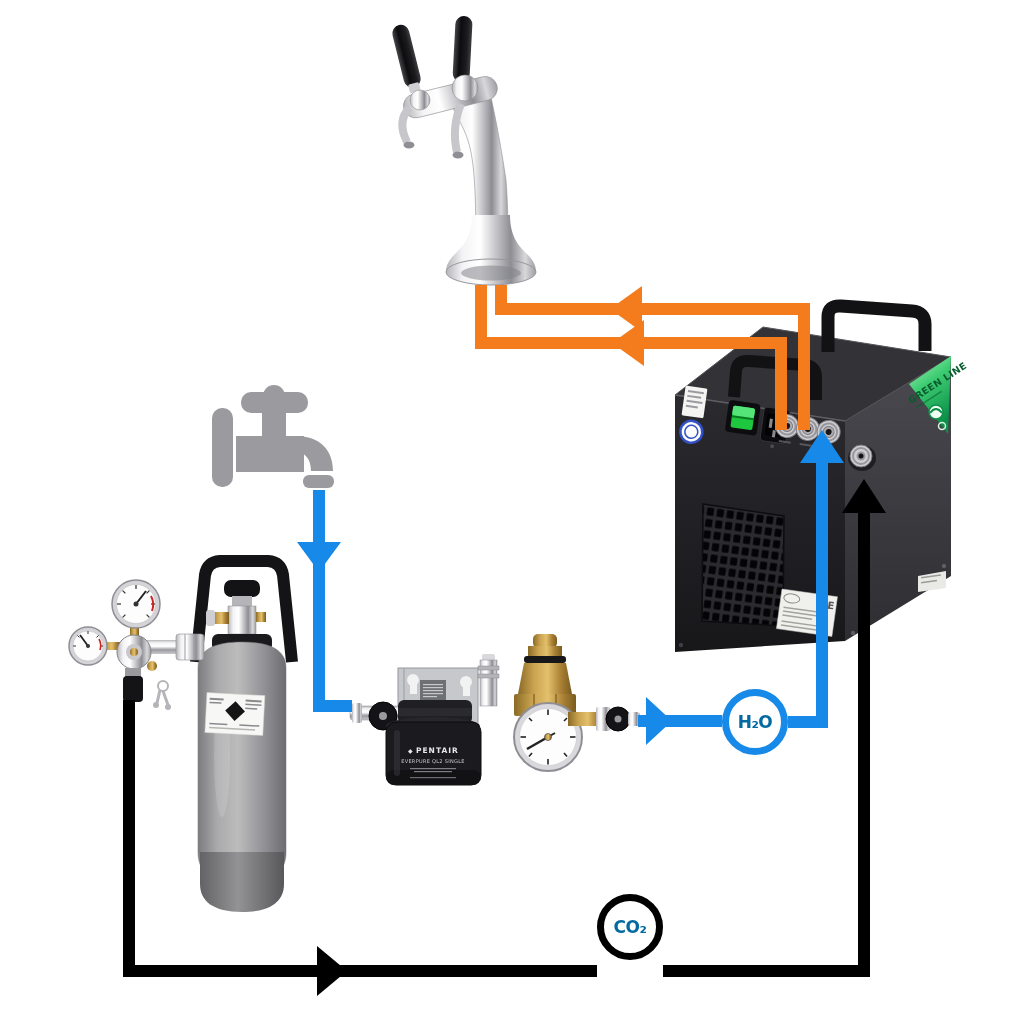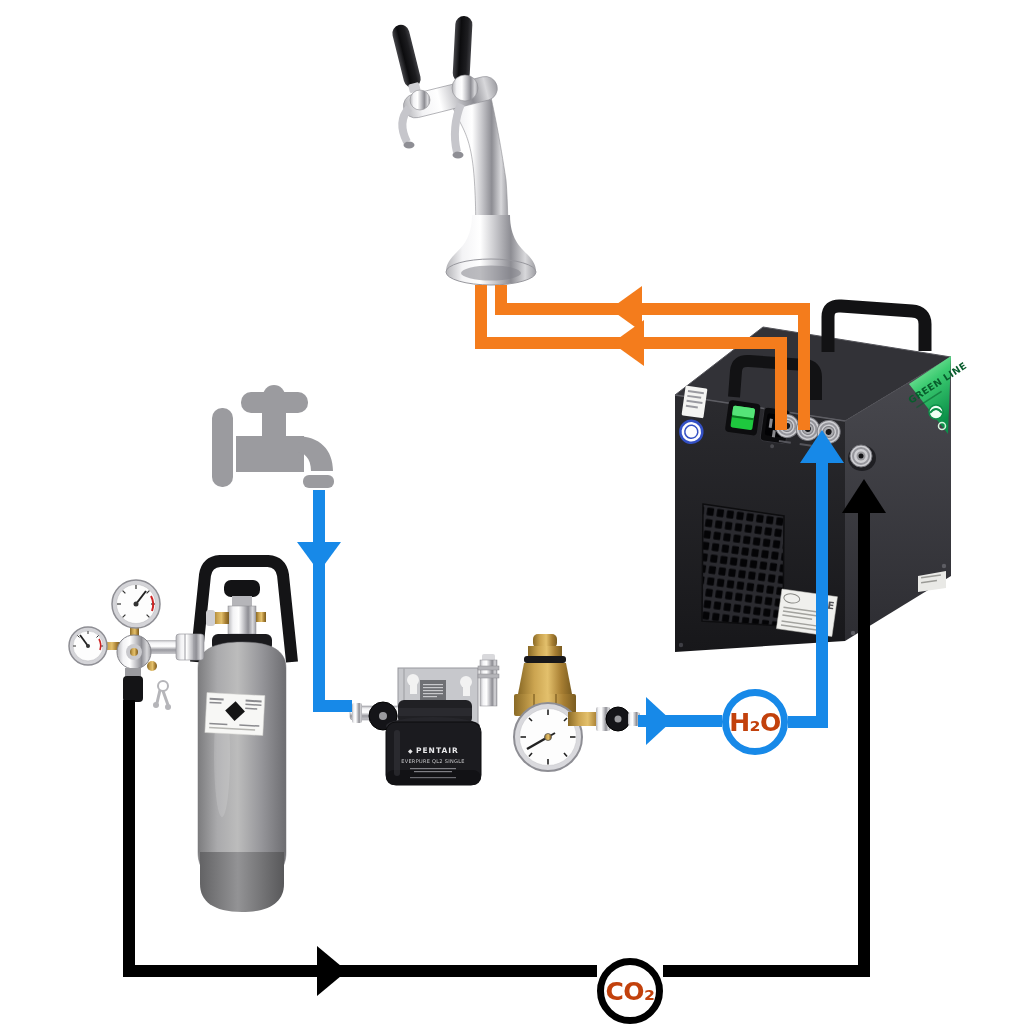--- a/index.html
+++ b/index.html
@@ -2,24 +2,24 @@
 <html><head>
 <meta charset="utf-8">
 <style>
   html,body{margin:0;padding:0;background:#fff;}
   .stage{position:relative;width:1024px;height:1024px;background:#fff;overflow:hidden;
          font-family:"DejaVu Sans","Liberation Sans",sans-serif;}
   .stage svg{position:absolute;left:0;top:0;}
   svg text{font-family:"DejaVu Sans","Liberation Sans",sans-serif;}
   .flow-badge{position:absolute;box-sizing:border-box;width:66px;height:66px;border-radius:50%;
       background:#fff;display:flex;align-items:center;justify-content:center;
-      font-weight:bold;font-size:25px;color:#c2410c;letter-spacing:-0.5px;z-index:5;
+      font-weight:bold;font-size:17px;color:#0369a1;letter-spacing:-0.5px;z-index:5;
       border:7px solid #eab308;}
   #h2o-badge{left:722px;top:689px;border-color:#1789E8;}
-  #co2-badge{left:597px;top:958px;border-color:#000;}
+  #co2-badge{left:597px;top:894px;border-color:#000;}
 </style>
 </head>
 <body>
 
 <div class="stage">
 <svg width="1024" height="1024" viewBox="0 0 1024 1024">
   <defs>
     <linearGradient id="chromeV" x1="0" y1="0" x2="1" y2="0">
       <stop offset="0" stop-color="#b4b4b8"></stop>
           <stop offset="0.18" stop-color="#f3f3f5"></stop>

